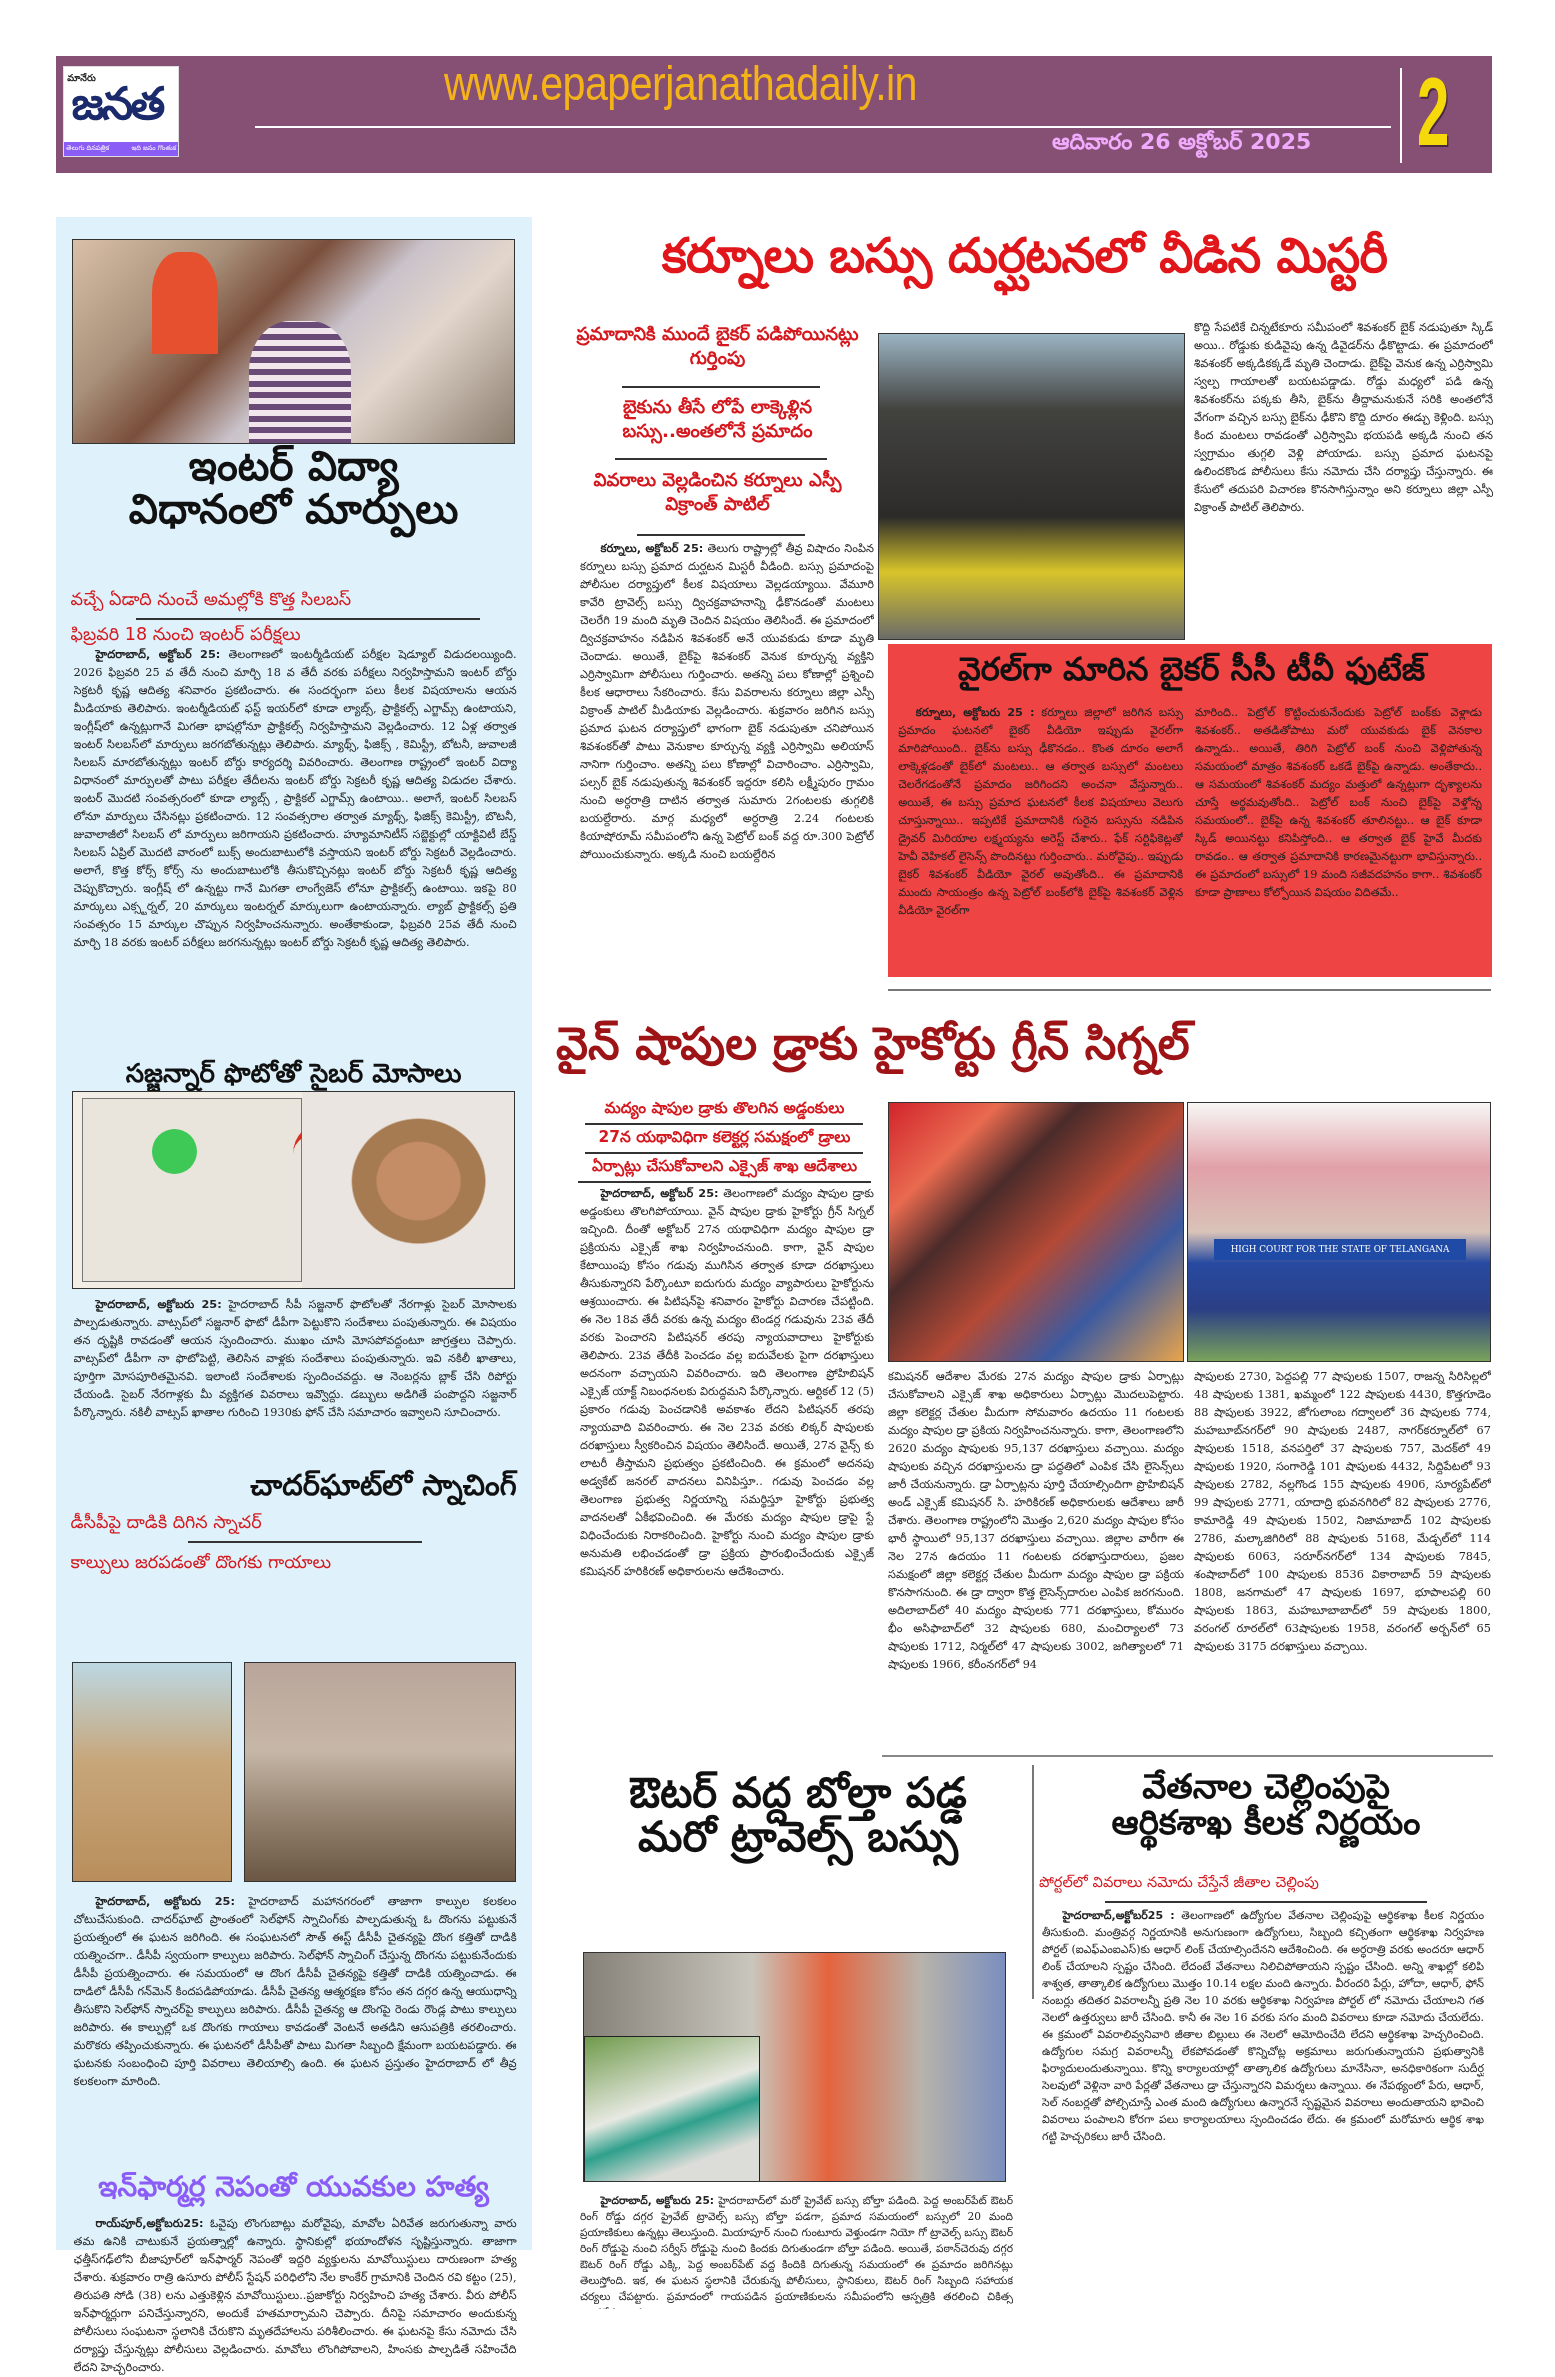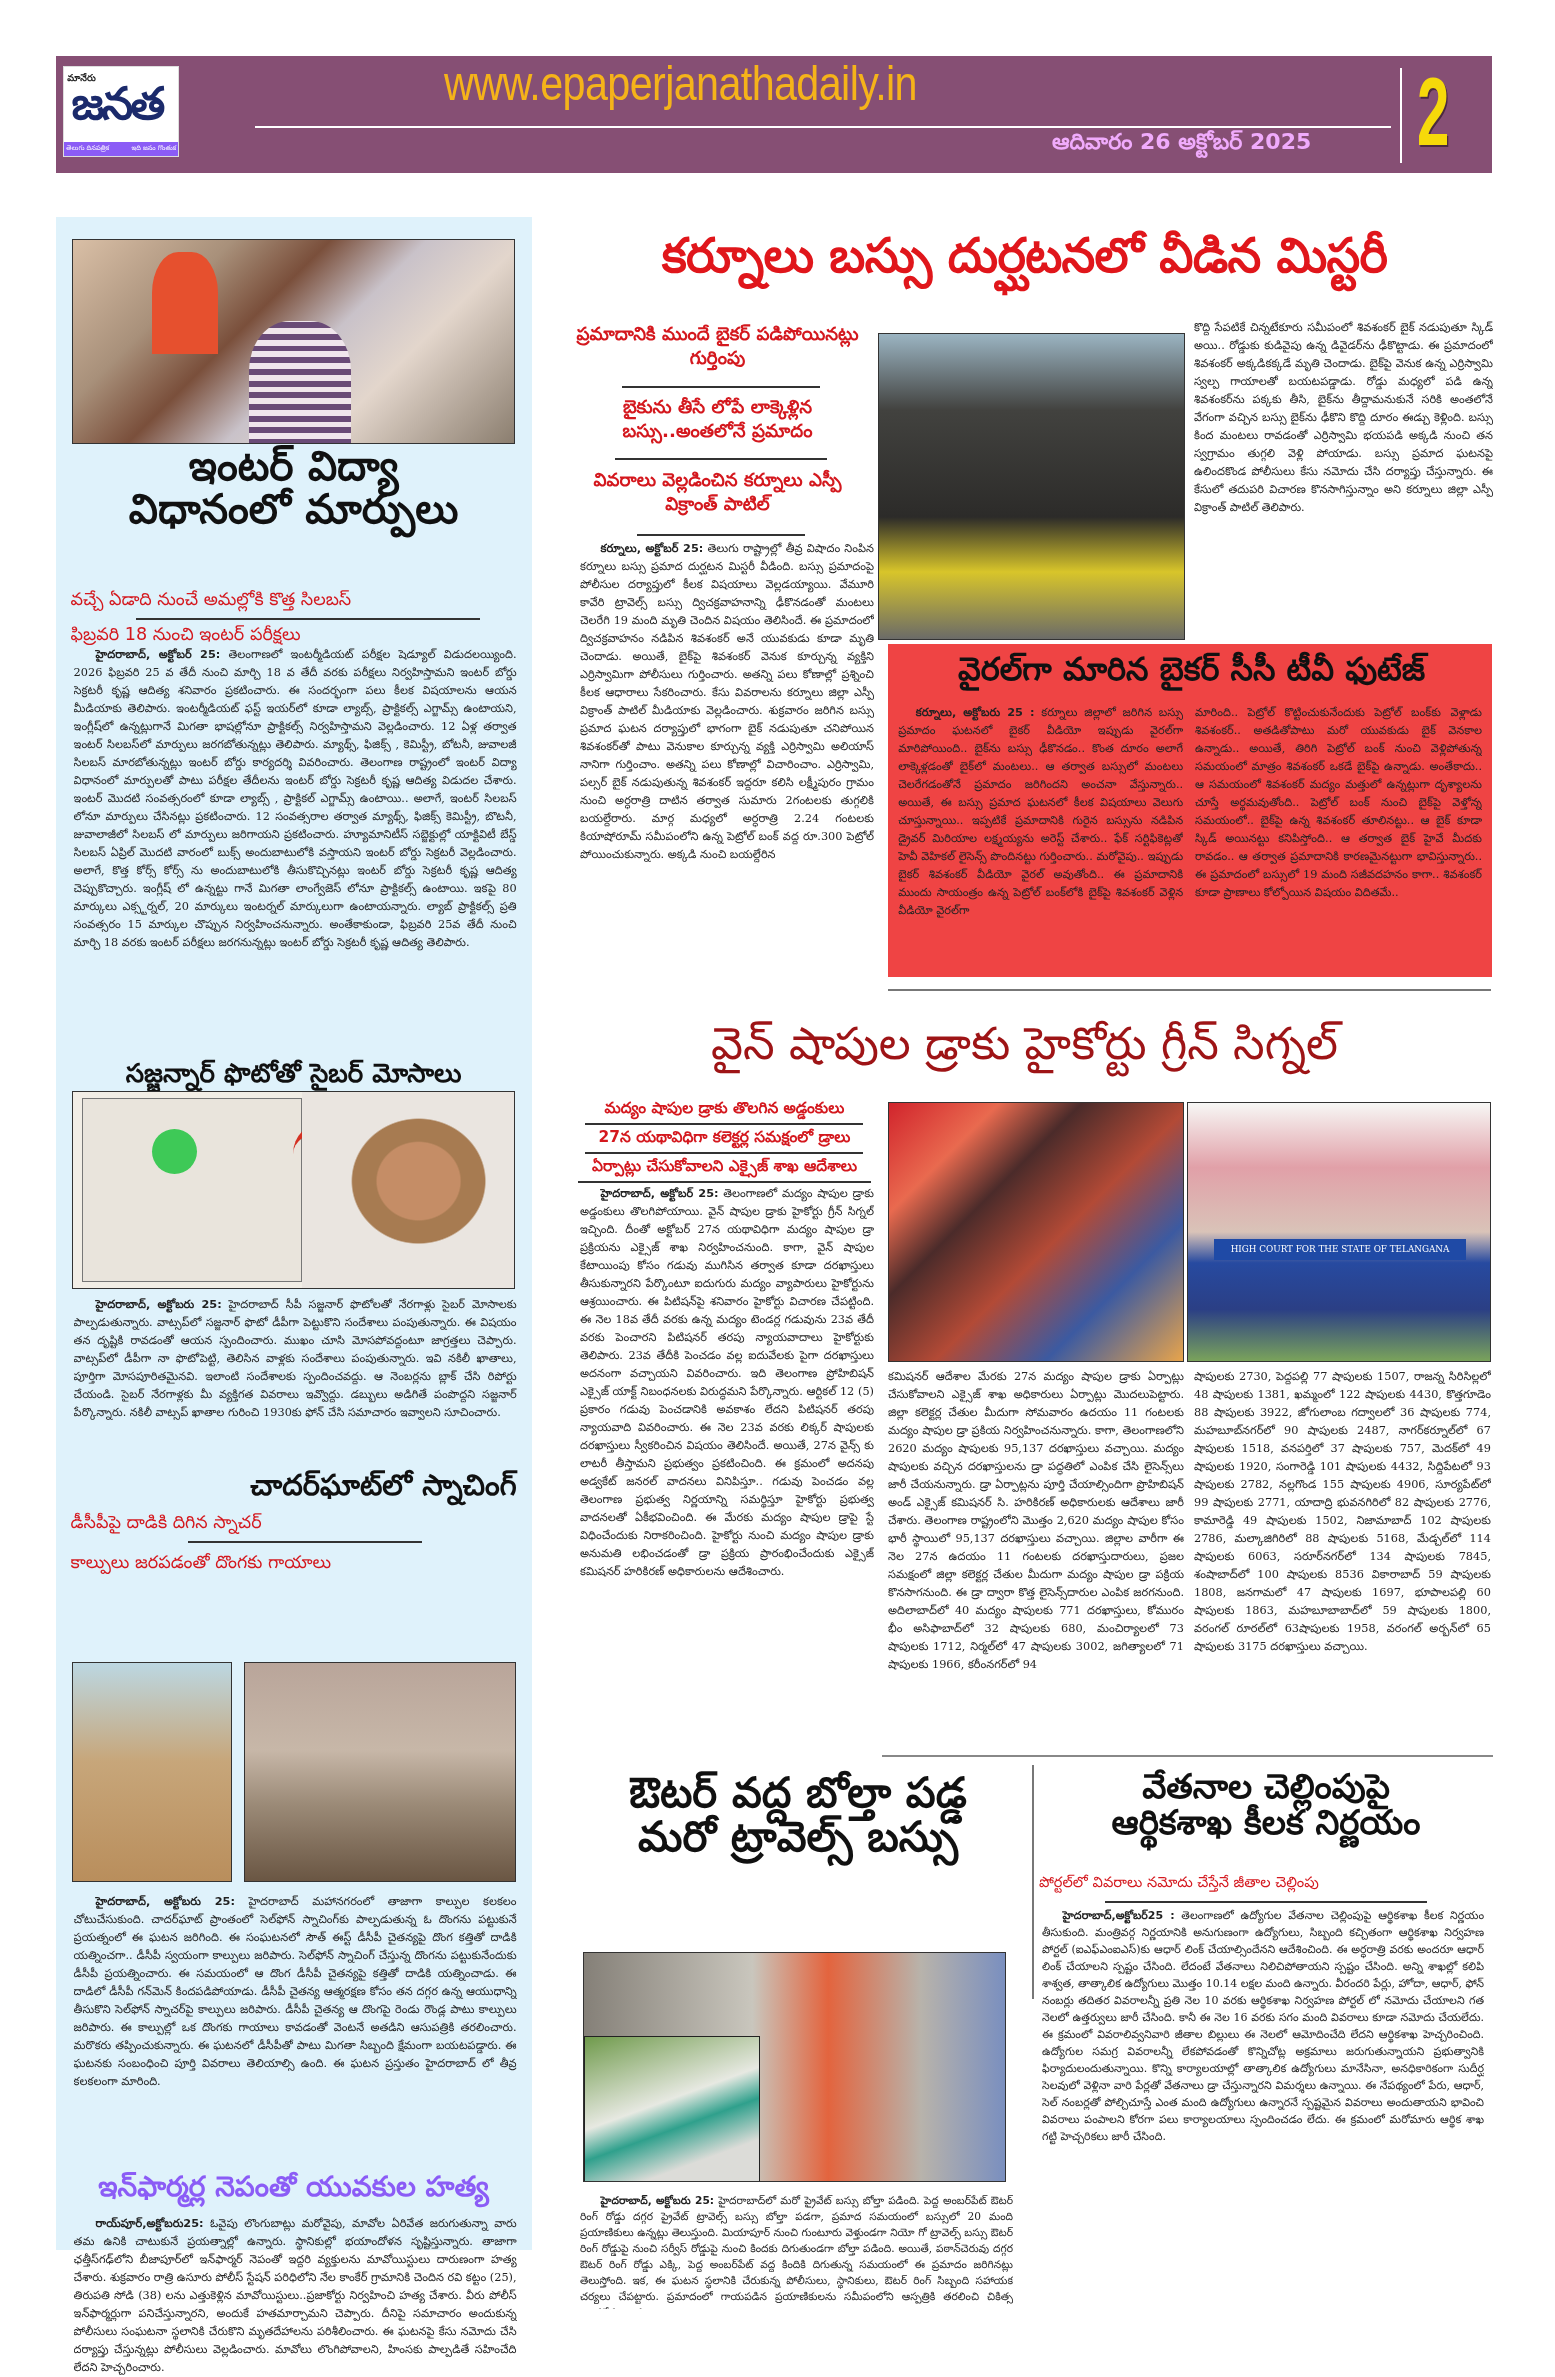--- a/index.html
+++ b/index.html
@@ -42,21 +42,21 @@
   .ph-police { left: 188px; top: 1445px; width: 272px; height: 220px; background: linear-gradient(180deg,#b9a59a 0%,#c7b7a8 40%,#9b8a77 65%,#6a5643 100%); }
 
   
   .main-hl { position: absolute; left: 556px; top: 227px; width: 937px; font-size: 48px; color: #e0161b; font-weight: bold; text-align: center; letter-spacing: -0.7px; }
   .ph-bus { left: 878px; top: 333px; width: 307px; height: 307px; background: linear-gradient(180deg,#9bb4c2 0%,#42423f 25%,#2c2b29 60%,#d8c52a 78%,#6b6b68 100%); }
   .red-side { position: absolute; color: #d4181e; font-weight: bold; text-align: center; font-size: 18.3px; line-height: 1.3; }
 
   .viral-box { position: absolute; left: 888px; top: 644px; width: 604px; height: 333px; background: #ef4444; }
   .viral-hl { position: absolute; left: 14.6px; top: 5.9px; width: 578px; font-size: 32px; color: #111; font-weight: bold; text-align: center; }
 
-  .wine-hl { position: absolute; left: 556px; top: 1017px; width: 937px; font-size: 45px; color: #9e1416; font-weight: normal; text-align: center; }
+  .wine-hl { position: absolute; left: 556px; top: 1017px; width: 937px; font-size: 45px; color: #9e1416; font-weight: bold; text-align: left; }
   .ph-wine { left: 888px; top: 1102px; width: 296px; height: 260px; background: linear-gradient(135deg,#d1242c 0%,#e96a4f 20%,#4b2b2a 35%,#b34a36 55%,#3c5aa1 75%,#e8a44b 100%); }
   .ph-court { left: 1187px; top: 1102px; width: 304px; height: 260px; background: linear-gradient(180deg,#f7f7f5 0%,#e1a0a8 25%,#d9c3b8 50%,#274aa0 62%,#2b3f85 80%,#7aa35b 100%); }
   .ph-court .sign { position:absolute; left:26px; top:136px; width:252px; height:20.5px; background:#1f4aa6; color:#fff; font-family:"DejaVu Serif",serif; font-size:8.8px; text-align:center; line-height:20.5px; }
 
   .ph-ortr { left: 583px; top: 1952px; width: 423px; height: 230px; background: linear-gradient(90deg,#858078 0%,#c9c6bd 40%,#e3643e 58%,#b8b3ab 80%,#7a8fbf 100%); }
   .ph-ortr .inset { position:absolute; left:0; top:83px; width:176px; height:146px; background: linear-gradient(160deg,#6f9a4b 0%,#e7e9e2 45%,#2fa08c 60%,#dcdcd8 80%); border:0.7px solid #222; }
 
   .v-divider { position: absolute; width: 2.2px; background: #777; }
   .h-divider { position: absolute; height: 2.2px; background: #888; }
 </style>

